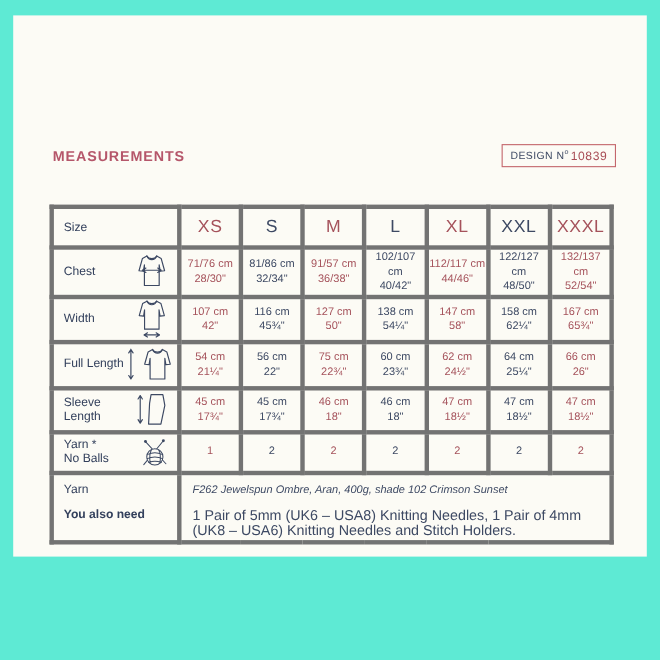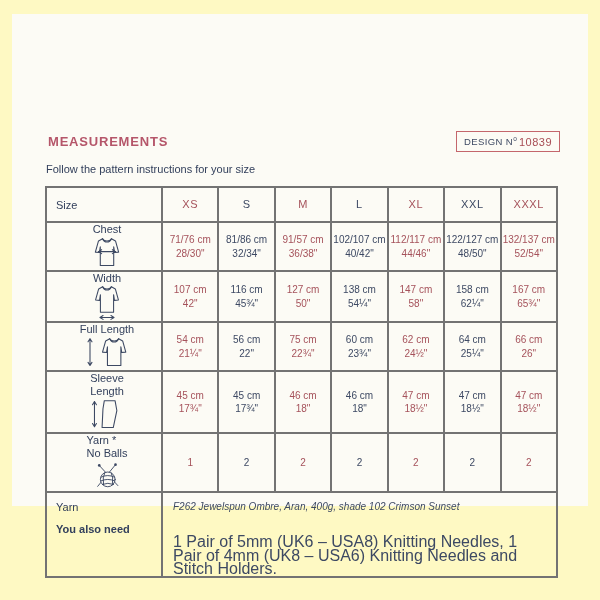--- a/index.html
+++ b/index.html
@@ -1,72 +1,71 @@
 <!DOCTYPE html>
 <html><head>
 <meta charset="utf-8">
 <style>
   html,body{margin:0;padding:0;background:#ffffff;}
-  .screen{position:relative;width:600px;height:600px;background:#fef9c3;overflow:hidden;
+  .screen{position:relative;width:600px;height:600px;background:#5eead4;overflow:hidden;
           font-family:"Liberation Sans",sans-serif;-webkit-font-smoothing:antialiased;}
   .page{position:absolute;left:12px;top:14px;width:576px;height:492px;background:#fcfbf5;}
 
   .title{position:absolute;left:48px;top:134px;font-size:13px;font-weight:bold;
          letter-spacing:.8px;color:#b5566a;}
   .design-box{position:absolute;left:456px;top:131px;width:104px;height:21px;
          border:1px solid #c4666c;box-sizing:border-box;display:flex;align-items:center;
          justify-content:space-between;padding:0 7px;background:#fcfbf5;}
   .design-label{font-size:9.5px;color:#3d4963;letter-spacing:.4px;}
   .design-label sup{font-size:6.5px;}
   .design-number{font-size:11px;color:#a84d55;letter-spacing:.5px;}
   .subtitle{position:absolute;left:46px;top:163px;font-size:11px;color:#33405c;}
 
   .tablewrap{position:absolute;left:45px;top:186px;width:513px;}
   table{border-collapse:collapse;width:100%;table-layout:fixed;border:1.5px solid #4d5568;}
-  td{border:2px solid #737373;padding:0;vertical-align:middle;}
+  td{border:4px solid #737373;padding:0;vertical-align:middle;}
   col.labcol{width:116px;}
 
   .r-head td{height:33px;} .r-chest td{height:36px;} .r-width td{height:37px;}
   .r-full td{height:38px;}  .r-sleeve td{height:36px;} .r-balls td{height:33px;}
   .r-info td{height:59px;vertical-align:top;}
 
   .lab{padding-left:9px;font-size:11px;color:#33405c;text-align:left;}
-  .labflex{display:flex;align-items:center;justify-content:space-between;padding-right:3px;flex-direction:column;}
+  .labflex{display:flex;align-items:center;justify-content:space-between;padding-right:3px;}
   .labtext{line-height:13px;}
   .v{text-align:center;font-size:10px;line-height:13.5px;}
-  .head{font-size:11px;letter-spacing:.6px;}
+  .head{font-size:16px;letter-spacing:.6px;}
   .c0,.c2,.c4,.c6{color:#a5525b;}
   .c1,.c3,.c5{color:#3d4963;}
   .icon{display:inline-flex;align-items:center;}
   .icon svg{display:block;stroke:#3d4963;fill:none;stroke-width:1.2;stroke-linecap:round;stroke-linejoin:round;}
   .dot{fill:#3d4963;stroke:none;}
   .ballfill{fill:#fcfbf5;}
 
   .ylab1,.yv1{height:27px;display:flex;align-items:center;}
   .ylab1{padding-left:9px;font-size:11px;color:#33405c;}
   .ylab2{padding-left:9px;font-size:11px;color:#33405c;margin-top:3px;font-weight:bold;}
   .yv1{padding-left:10px;font-size:10px;color:#3d4963;font-style:italic;}
-  .yv2{padding:3px 14px 0 10px;font-size:16px;color:#3d4963;line-height:13.5px;margin-top:12px;}
+  .yv2{padding:3px 14px 0 10px;font-size:13px;color:#3d4963;line-height:13.5px;}
 
   .footnote{position:absolute;left:51px;top:468px;font-size:9.5px;color:#33405c;}
 </style>
 </head>
 <body>
 
 <div class="screen">
   <div class="page"></div>
 
   <div class="title">MEASUREMENTS</div>
 
   <div class="design-box">
     <span class="design-label"><span>DESIGN N</span><sup>o</sup></span>
     <span class="design-number">10839</span>
   </div>
 
-  <div class="subtitle">Follow the pattern instructions for your size</div>
 
   <div class="tablewrap">
     <table>
       <colgroup>
         <col class="labcol">
           <col>
           <col>
           <col>
           <col>
           <col>

